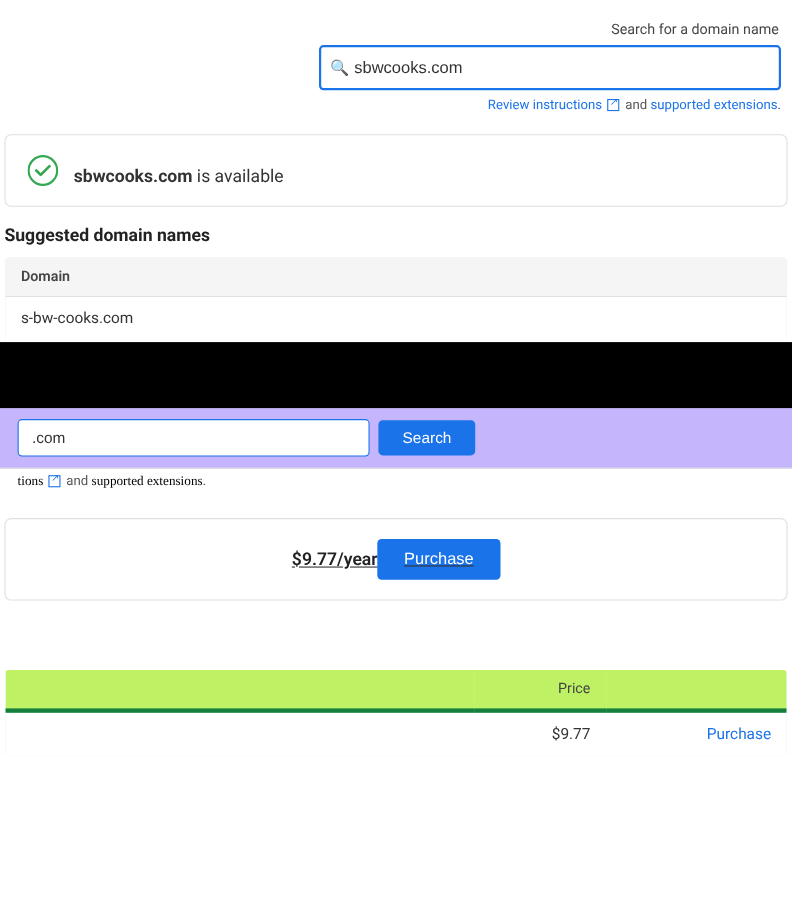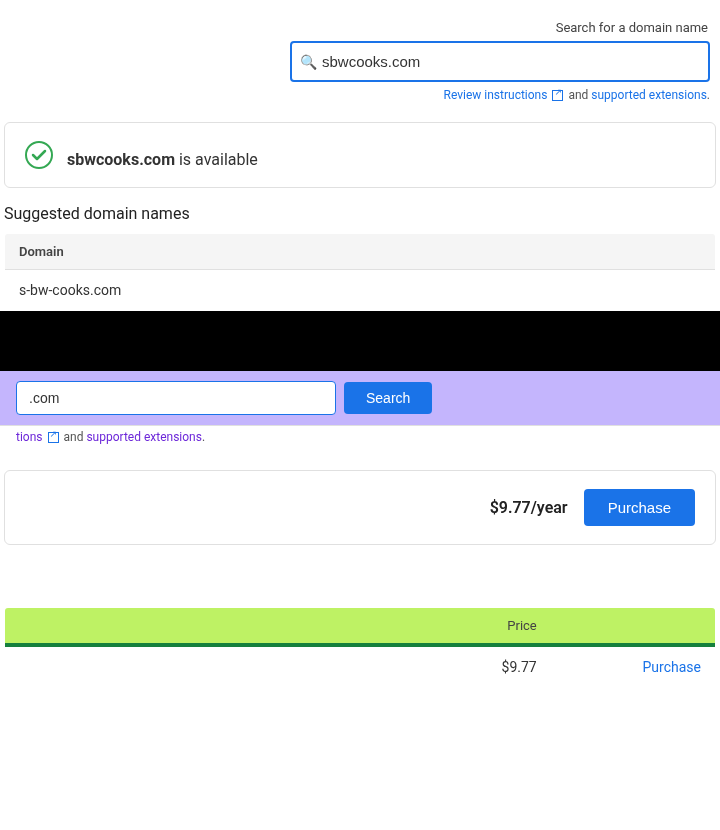--- a/index.html
+++ b/index.html
@@ -93,21 +93,21 @@
       font-weight: 700;
     }
 
     
     .suggested-section {
       padding: 0 4px;
     }
 
     .suggested-title {
       font-size: 16px;
-      font-weight: 400;
+      font-weight: 700;
       color: #222;
       margin-bottom: 10px;
     }
 
     .domain-table {
       width: 100%;
       border: 1px solid #e0e0e0;
       border-radius: 4px;
       border-collapse: collapse;
       overflow: hidden;
@@ -175,34 +175,35 @@
       cursor: pointer;
     }
 
     .bottom-review-instructions {
       font-size: 12px;
       color: #555;
       padding: 4px 16px 10px 16px;
     }
 
     .bottom-review-instructions a {
-      color: #6d28d9;
+      color: #000000;
       text-decoration: none;
+      font-family: Liberation Serif, serif;
     }
 
     
     .purchase-section {
       border: 1px solid #e0e0e0;
       border-radius: 6px;
       margin: 16px 4px;
       padding: 18px 20px;
       display: flex;
-      justify-content: flex-end;
+      justify-content: center;
       align-items: center;
-      gap: 16px;
+      text-decoration: underline;
     }
 
     .price-label {
       font-size: 16px;
       font-weight: 600;
       color: #222;
     }
 
     .purchase-button-main {
       padding: 10px 24px;

